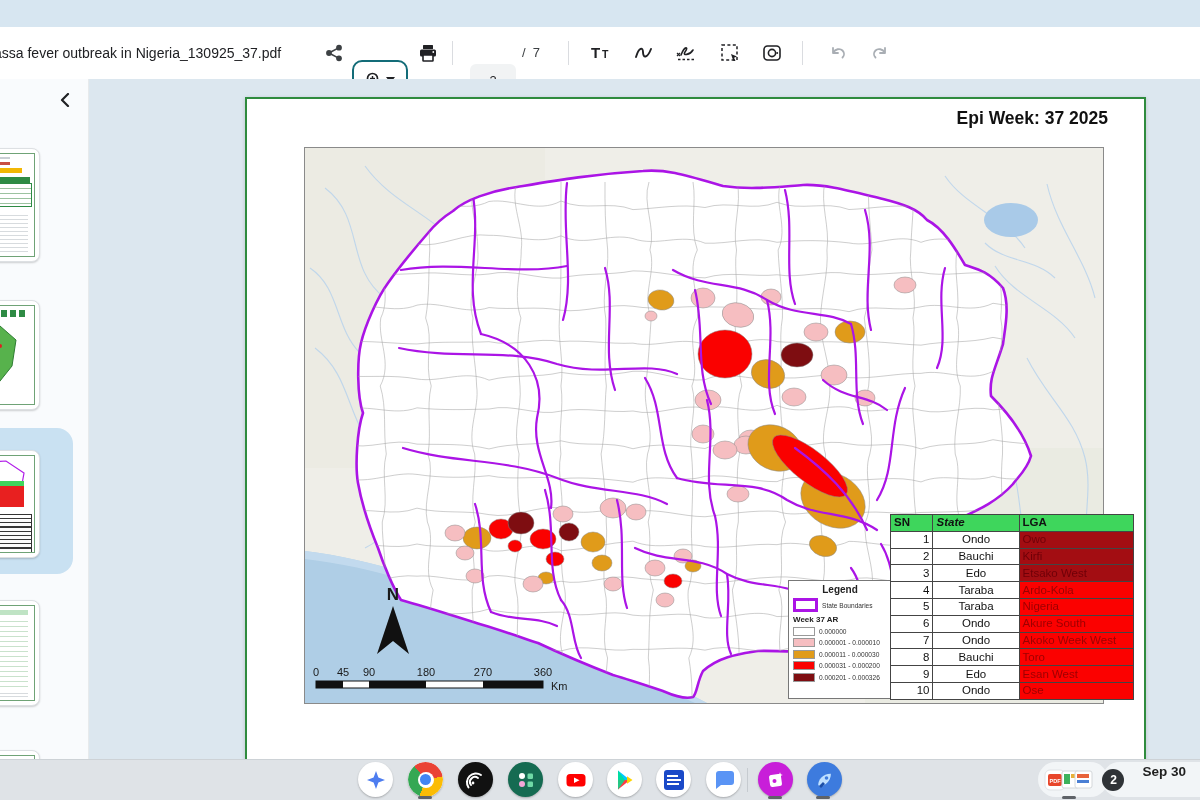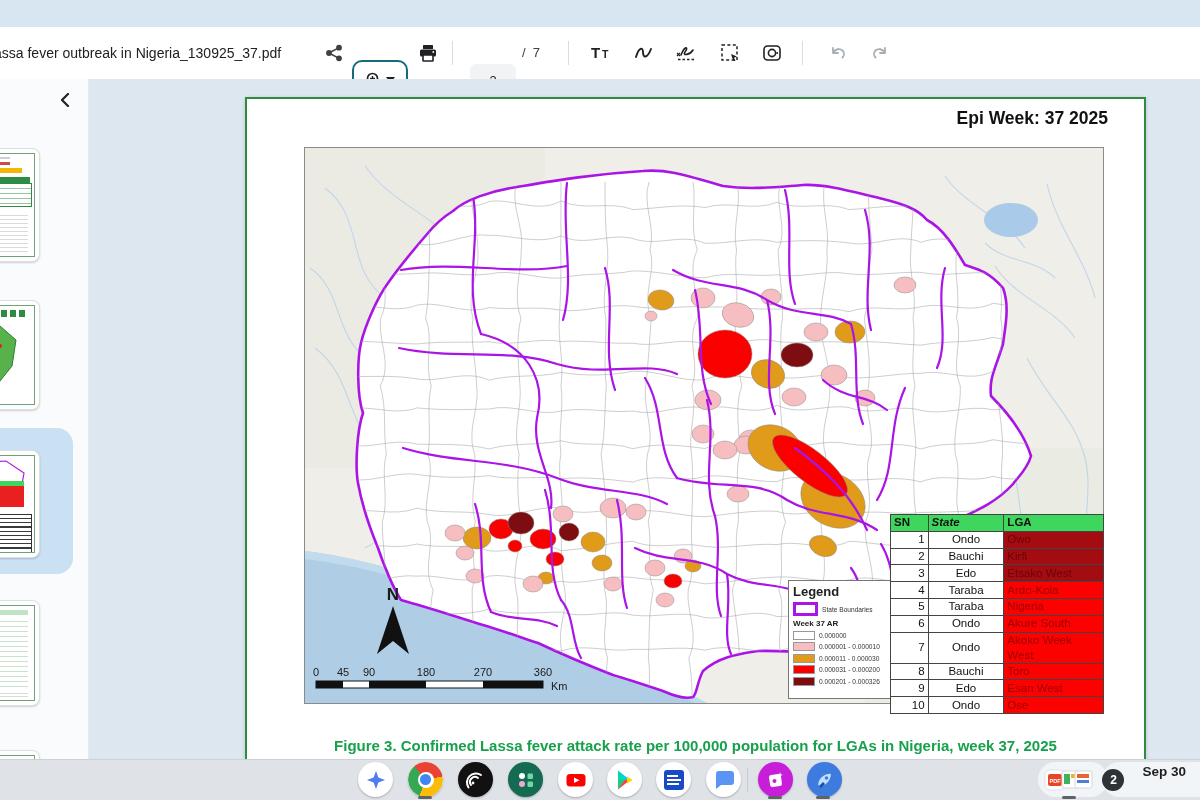--- a/index.html
+++ b/index.html
@@ -43,28 +43,28 @@
   
   .rv{stroke:#B7D2EC;stroke-width:1.1;fill:none;opacity:.85;}
   .st{stroke:var(--purple,#AB14E6);stroke-width:2.2;fill:none;stroke-linecap:round;}
   .mesh{stroke:#A6A6A6;stroke-width:.65;fill:none;opacity:.85;}
   .bP{fill:var(--pink,#F6BEC1);}  .bO{fill:var(--orange,#E09B1A);}
   .bR{fill:var(--red,#FA0100);}   .bD{fill:var(--dred,#7E0D11);}
   .blob{stroke:#8b8b8b;stroke-width:.5;}
   
   .legend{position:absolute;left:541px;top:481px;width:104px;height:119px;background:#fff;
           border:1.5px solid #777;padding:3px 4px;box-sizing:border-box;}
-  .lg-title{font-weight:bold;font-size:13px;color:#222;margin-bottom:3px;}
+  .lg-title{text-align:center;font-weight:bold;font-size:10px;color:#222;margin-bottom:3px;}
   .lg-row{display:flex;align-items:center;gap:4px;margin-bottom:2.5px;}
   .sw-bound{width:19px;height:8px;border:3px solid var(--purple,#AB14E6);flex:0 0 auto;}
   .lg-week{font-weight:bold;font-size:8px;color:#222;margin:2px 0 3px 0;}
   .lg-sw{width:22px;height:9px;border:.8px solid #999;flex:0 0 auto;box-sizing:border-box;}
   .lg-lab{font-size:6.6px;color:#333;white-space:nowrap;}
   
-  .lga-table{position:absolute;left:643px;top:415px;width:214px;border-collapse:collapse;
+  .lga-table{position:absolute;left:643px;top:415px;width:244px;border-collapse:collapse;
              font-size:11.5px;color:#111;background:#fff;}
   .lga-table th,.lga-table td{border:1px solid #444;height:15.8px;padding:0 3px;line-height:15px;}
   .lga-table th{background:var(--hgreen,#3ED65C);font-weight:bold;text-align:left;}
   .col-sn{width:32px;} .col-state{width:72px;font-style:italic;} .col-lga{width:98px;}
   td.sn{text-align:right;} td.state{text-align:center;}
   td.lga{font-weight:normal;}
   td.lga.dark{background:var(--rowdark,#A30D12);color:#6F0008;}
   td.lga.bright{background:var(--rowbright,#FB0100);color:#9C0000;}
   
   .shelf{position:absolute;left:0;bottom:0;width:1200px;height:40px;background:#DFE3E7;
@@ -525,21 +525,20 @@
               <td class="lga bright">Esan West</td>
             </tr>
             <tr>
               <td class="sn">10</td>
               <td class="state">Ondo</td>
               <td class="lga bright">Ose</td>
             </tr>
           </tbody>
       </table>
 
-      <div class="caption">Figure 3. Confirmed Lassa fever attack rate per 100,000 population for LGAs in Nigeria, week 37, 2025</div>
     </div>
   </div>
 
   <div class="shelf">
     <span class="app" style="left:358px">
       <svg width="22" height="22" viewBox="0 0 22 22">
           <path d="M11,2 L13.4,8.6 L20,11 L13.4,13.4 L11,20 L8.6,13.4 L2,11 L8.6,8.6 Z" fill="#4E7DF0"></path>
         </svg>
     </span>
 

